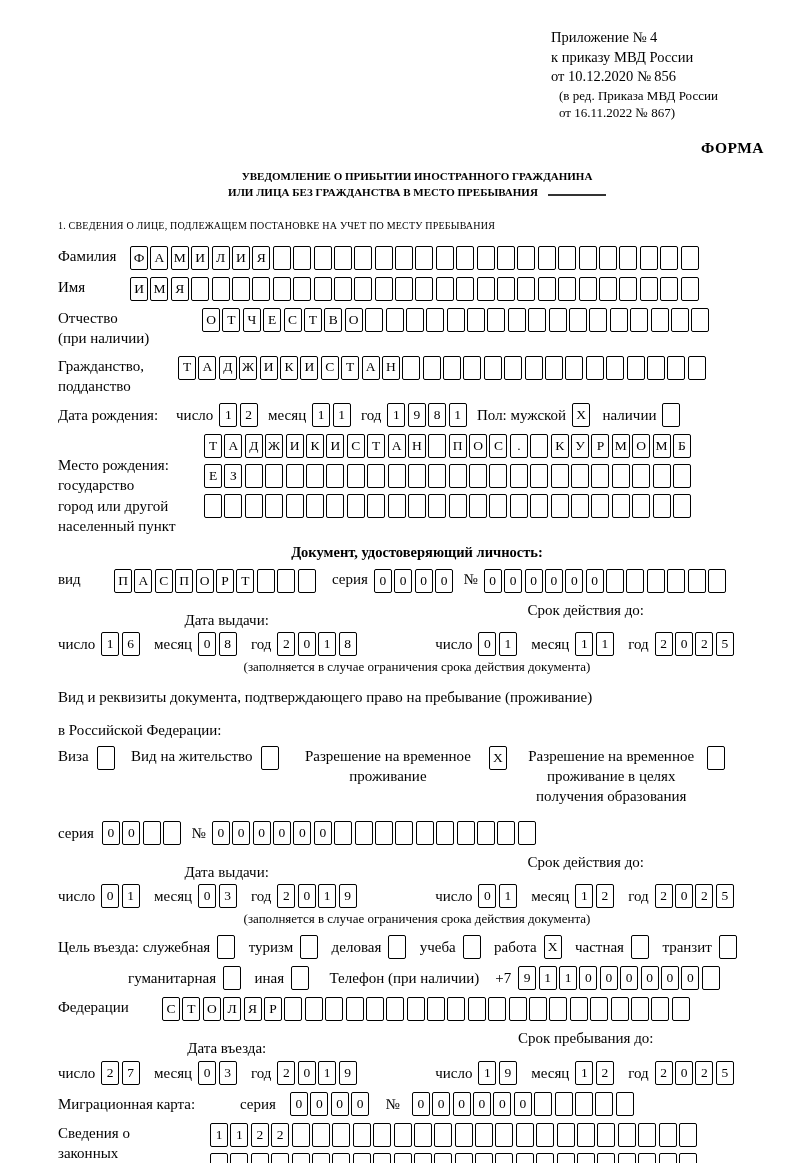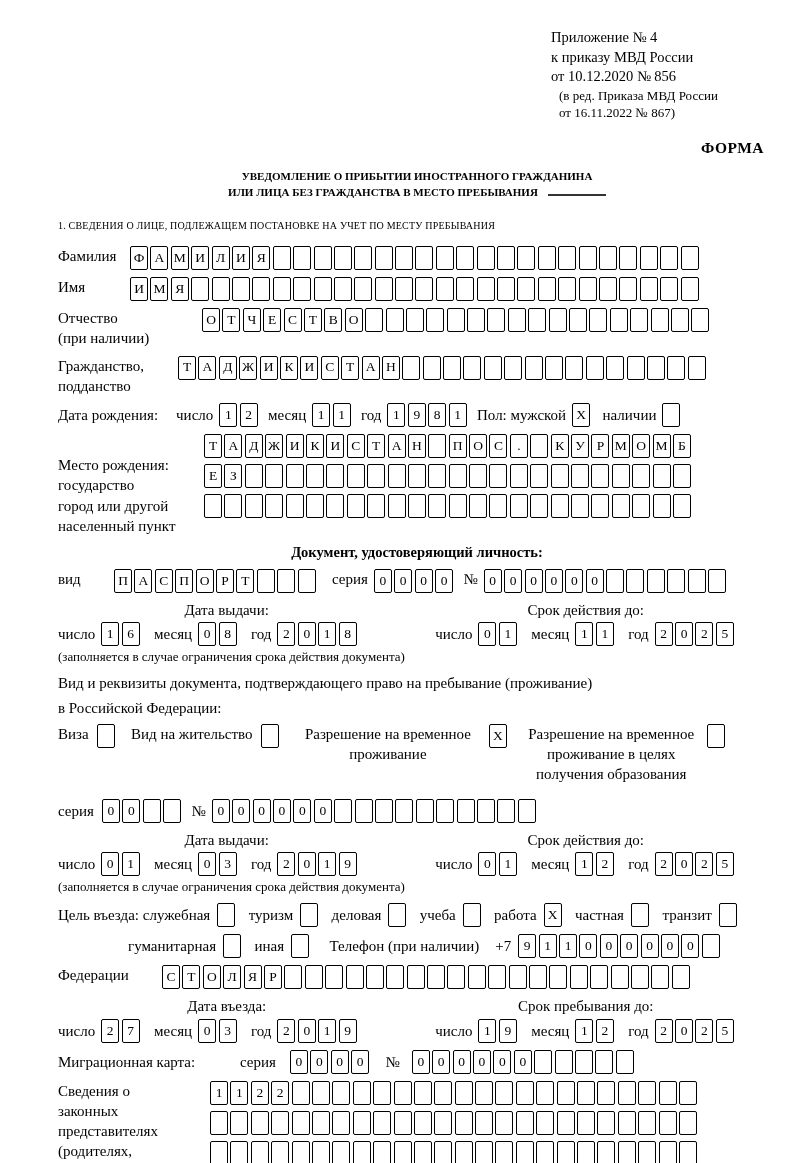--- a/index.html
+++ b/index.html
@@ -29,27 +29,27 @@
   .w140{flex:0 0 144px;}
   .w142{flex:0 0 146px;margin-top:21px;}
   .w150{flex:0 0 152px;}
   .w55{flex:0 0 56px;}
   .mr6{margin-right:6px;} .mr8{margin-right:8px;} .mr10{margin-right:10px;}
   .ml8{margin-left:8px;} .ml14{margin-left:14px;}
   .dochead{font-weight:bold;text-align:center;font-size:14.5px;margin:2px 0 6px 0;}
   .daterow{display:flex;margin-bottom:2px;}
   .datecol{display:flex;flex-direction:column;justify-content:flex-end;}
   .datecol.left{flex:0 0 47%;}
-  .datecol.right{flex:0 0 53%;}
+  .datecol.right{flex:0 0 53%;gap:10px;}
   .datehead{text-align:center;margin-bottom:2px;}
   .dateline{display:flex;align-items:center;}
   .dateline .lbl{margin:0 6px 0 0;}
   .dateline .grp{margin-right:12px;}
-  .noteR{font-size:13px;text-align:left;margin-bottom:8px;}
-  .resline{margin-bottom:4px;}
+  .noteR{font-size:13px;text-align:center;margin-bottom:8px;}
+  .resline{margin-bottom:4px;margin-top:12px;}
   .visarow{display:flex;align-items:flex-start;margin:6px 0 14px 0;}
   .visaitem{display:flex;align-items:flex-start;margin-right:14px;}
   .visaitem .visalbl{margin-right:8px;}
   .visalbl.c2{width:186px;text-align:center;}
   .visalbl.c3{width:176px;text-align:center;}
   .purposerow{display:flex;align-items:center;margin-bottom:7px;flex-wrap:nowrap;}
   .purposerow .lbl{margin-right:7px;}
   .purposerow .boxes{margin-right:11px;}
   .indent70{padding-left:70px;}
 </style>

